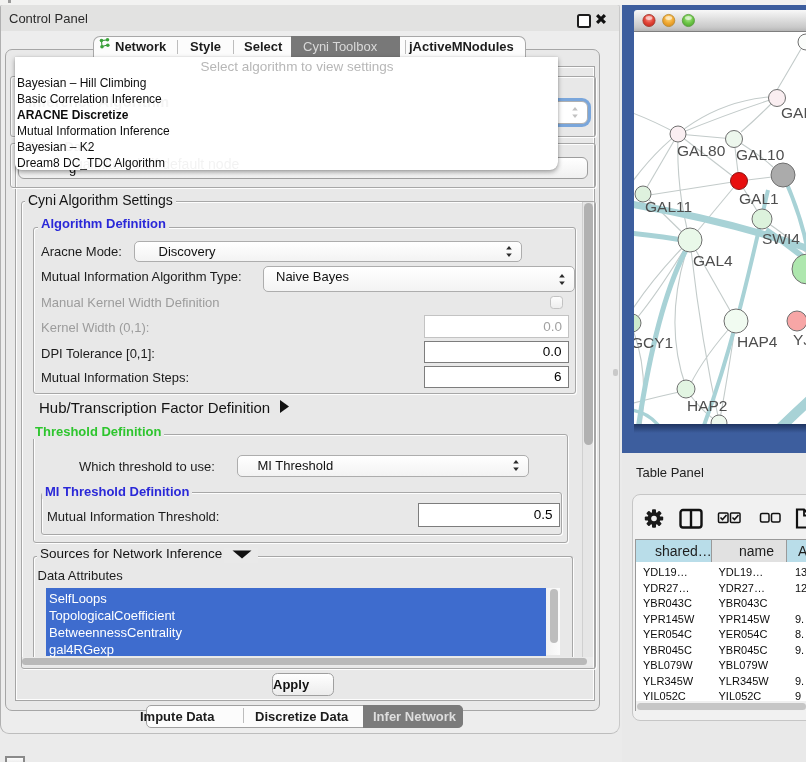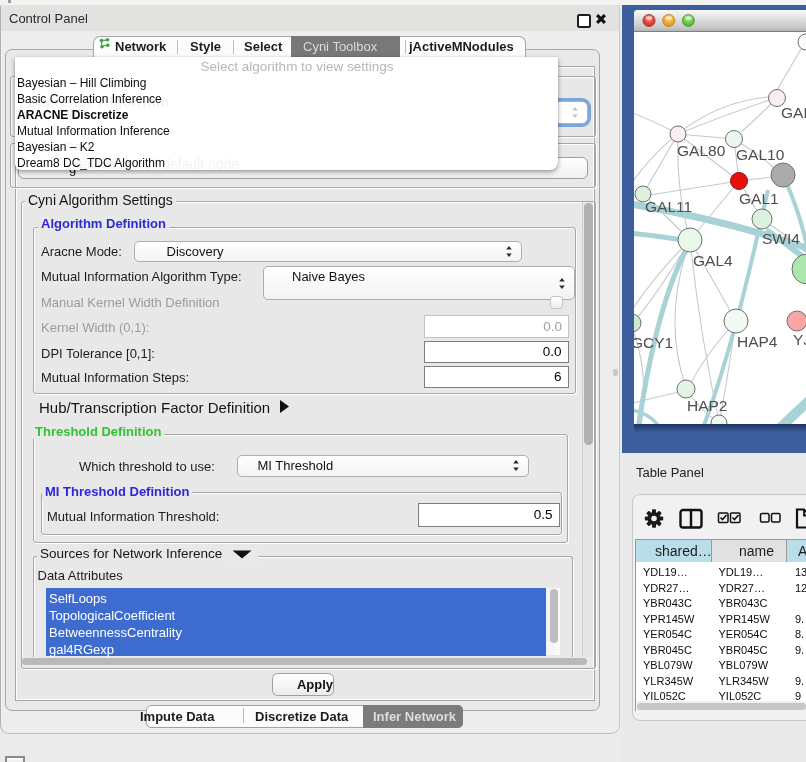--- a/index.html
+++ b/index.html
@@ -65,26 +65,26 @@
 <div class="group" style="left:20.5px;top:201px;width:573px;height:466px"></div>
 <div class="gtitle" style="left:25px;top:191.5px;font-size:14px">Cyni Algorithm Settings</div>
 
 <div class="a" style="left:582px;top:202px;width:11px;height:461px;background:#e6e6e6;border-left:1px solid #d0d0d0;box-sizing:border-box"></div>
 <div class="a" style="left:583.5px;top:203px;width:9px;height:242px;background:#b1b1b1;border-radius:4.5px"></div>
 
 <div class="group" style="left:32.5px;top:226.5px;width:541px;height:165px"></div>
 <div class="gtitle" style="left:38px;top:215.5px;color:#2a28d8;font-weight:bold">Algorithm Definition</div>
 
 <div class="lbl" style="left:41px;top:244px">Aracne Mode:</div>
-<div class="combo" style="left:133.5px;top:240.5px;width:388px;height:21px;line-height:19px;padding-left:32px">Discovery<svg class="chev" width="8" height="13" viewBox="0 0 8 13">
+<div class="combo" style="left:133.5px;top:240.5px;width:388px;height:21px;line-height:19px;padding-left:24px">Discovery<svg class="chev" width="8" height="13" viewBox="0 0 8 13">
       <path d="M4 1 L6.8 4.6 H1.2 Z" fill="#2b2b2b"></path>
       <path d="M4 12 L1.2 8.4 H6.8 Z" fill="#2b2b2b"></path>
     </svg></div>
 <div class="lbl" style="left:41px;top:269px">Mutual Information Algorithm Type:</div>
-<div class="combo" style="left:263px;top:266px;width:312px;height:34px;line-height:20px;padding-left:28px">Naive Bayes<svg class="chev" width="8" height="13" viewBox="0 0 8 13">
+<div class="combo" style="left:263px;top:266px;width:312px;height:26px;line-height:20px;padding-left:12px">Naive Bayes<svg class="chev" width="8" height="13" viewBox="0 0 8 13">
       <path d="M4 1 L6.8 4.6 H1.2 Z" fill="#2b2b2b"></path>
       <path d="M4 12 L1.2 8.4 H6.8 Z" fill="#2b2b2b"></path>
     </svg></div>
 <div class="lbl dis" style="left:41px;top:295px">Manual Kernel Width Definition</div>
 <div class="a" style="left:550px;top:296px;width:13px;height:13px;border:1.5px solid #c2c2c2;border-radius:3.5px;background:linear-gradient(#fdfdfd,#ededed);box-sizing:border-box"></div>
 <div class="lbl dis" style="left:41px;top:320px">Kernel Width (0,1):</div>
 <div class="field" style="left:424px;top:315px;width:145px;height:23px;border-color:#c3c3c3;color:#a2a2a2;line-height:21px">0.0</div>
 <div class="lbl" style="left:41px;top:345.5px">DPI Tolerance [0,1]:</div>
 <div class="field" style="left:423.5px;top:341px;width:145px;height:22px;line-height:20px">0.0</div>
 <div class="lbl" style="left:41px;top:370px">Mutual Information Steps:</div>
@@ -114,21 +114,21 @@
     <path d="M0.5 0.5 L19.5 0.5 L10 8.5 Z" fill="#111"></path>
   </svg>
 <div class="lbl" style="left:37.5px;top:568px;font-size:13px">Data Attributes</div>
 <div class="a" style="left:46px;top:587.5px;width:499.5px;height:68px;background:#3e6cce"></div>
 <div class="a" style="left:49px;top:589.5px;font-size:13px;color:#fff;line-height:17px;white-space:nowrap">SelfLoops<br>TopologicalCoefficient<br>BetweennessCentrality<br>gal4RGexp</div>
 <div class="a" style="left:546px;top:587.5px;width:14px;height:67px;background:linear-gradient(90deg,#f2f2f2,#fbfbfb)"></div>
 <div class="a" style="left:549.5px;top:589px;width:8.5px;height:54px;background:#bdbdbd;border-radius:4.5px"></div>
 <div class="a" style="left:21.5px;top:656.5px;width:571px;height:9.5px;background:#ebebeb"></div>
 <div class="a" style="left:22px;top:658px;width:565px;height:7px;background:#b9b9b9;border-radius:3.5px"></div>
 
-<div class="a" style="left:272px;top:672.5px;width:62px;height:23px;background:linear-gradient(#ffffff,#ececec);border:1px solid #9f9f9f;border-radius:5.5px;box-sizing:border-box;text-align:right;font-size:13px;font-weight:bold;color:#111;line-height:21px">Apply</div>
+<div class="a" style="left:272px;top:672.5px;width:62px;height:23px;background:linear-gradient(#ffffff,#ececec);border:1px solid #9f9f9f;border-radius:5.5px;box-sizing:border-box;text-align:left;font-size:13px;font-weight:bold;color:#111;line-height:21px">Apply</div>
 
 <div class="a" style="left:145.5px;top:704.5px;width:317.5px;height:23px;background:#fcfcfc;border:1px solid #a0a0a0;border-radius:5px;box-sizing:border-box"></div>
 <div class="a" style="left:362.5px;top:704.5px;width:100.5px;height:23px;background:#7b7b7b;border-radius:0 5px 5px 0"></div>
 <div class="a" style="left:243px;top:708px;width:1px;height:15px;background:#bdbdbd"></div>
 <div class="tabtxt" style="left:140px;top:709px">Impute Data</div>
 <div class="tabtxt" style="left:255px;top:709px">Discretize Data</div>
 <div class="tabtxt" style="left:373px;top:709px;color:#dedede;font-weight:bold;font-size:13px">Infer Network</div>
 
 <div class="a" style="left:15px;top:57px;width:543px;height:112.5px;background:#fff;border-radius:0 0 8px 6px;box-shadow:0 2px 5px rgba(0,0,0,0.38),0 0 1px rgba(0,0,0,0.25)"></div>
 <div class="a" style="left:28px;top:93px;font-weight:bold;font-size:15px;color:rgba(40,40,40,0.05)">Inference Algorithm</div>

